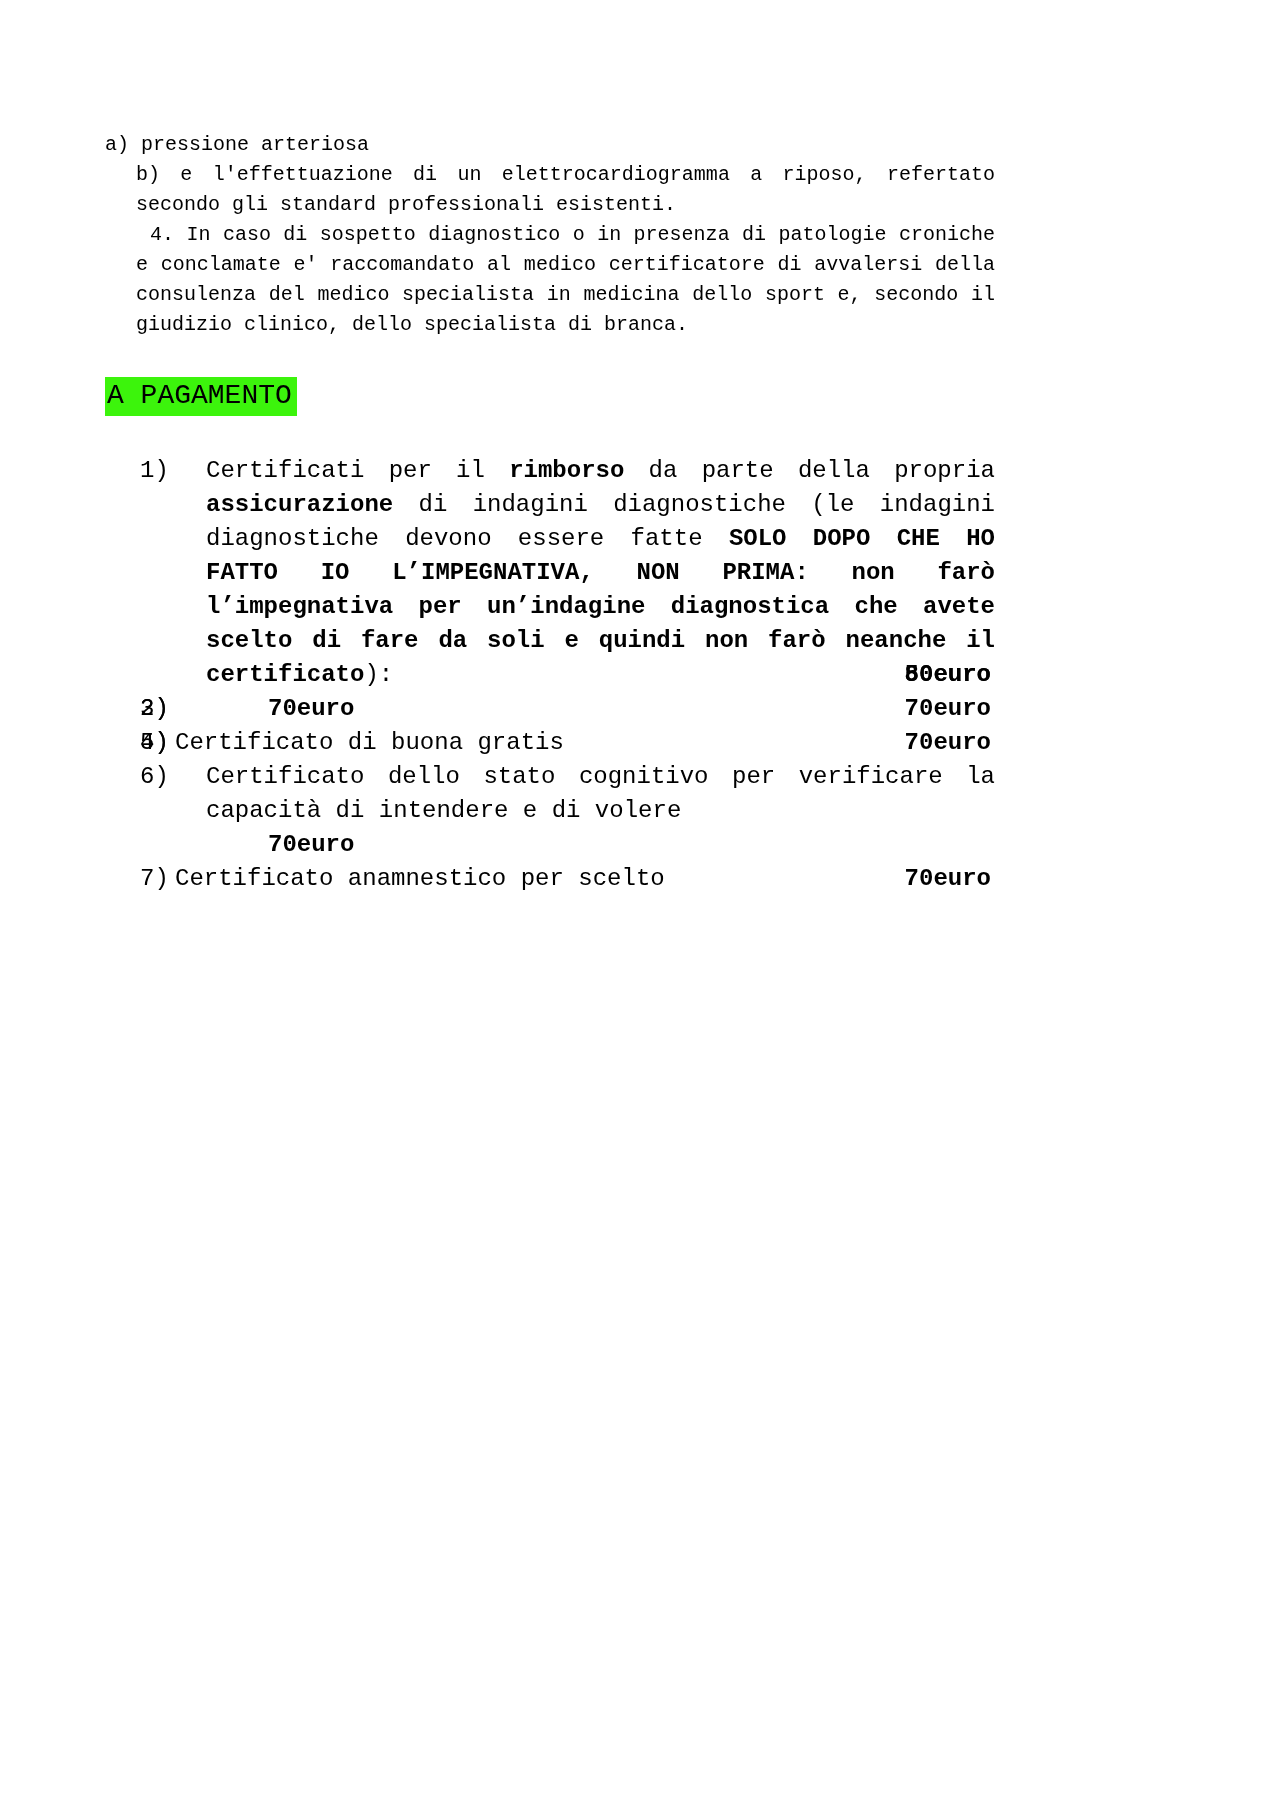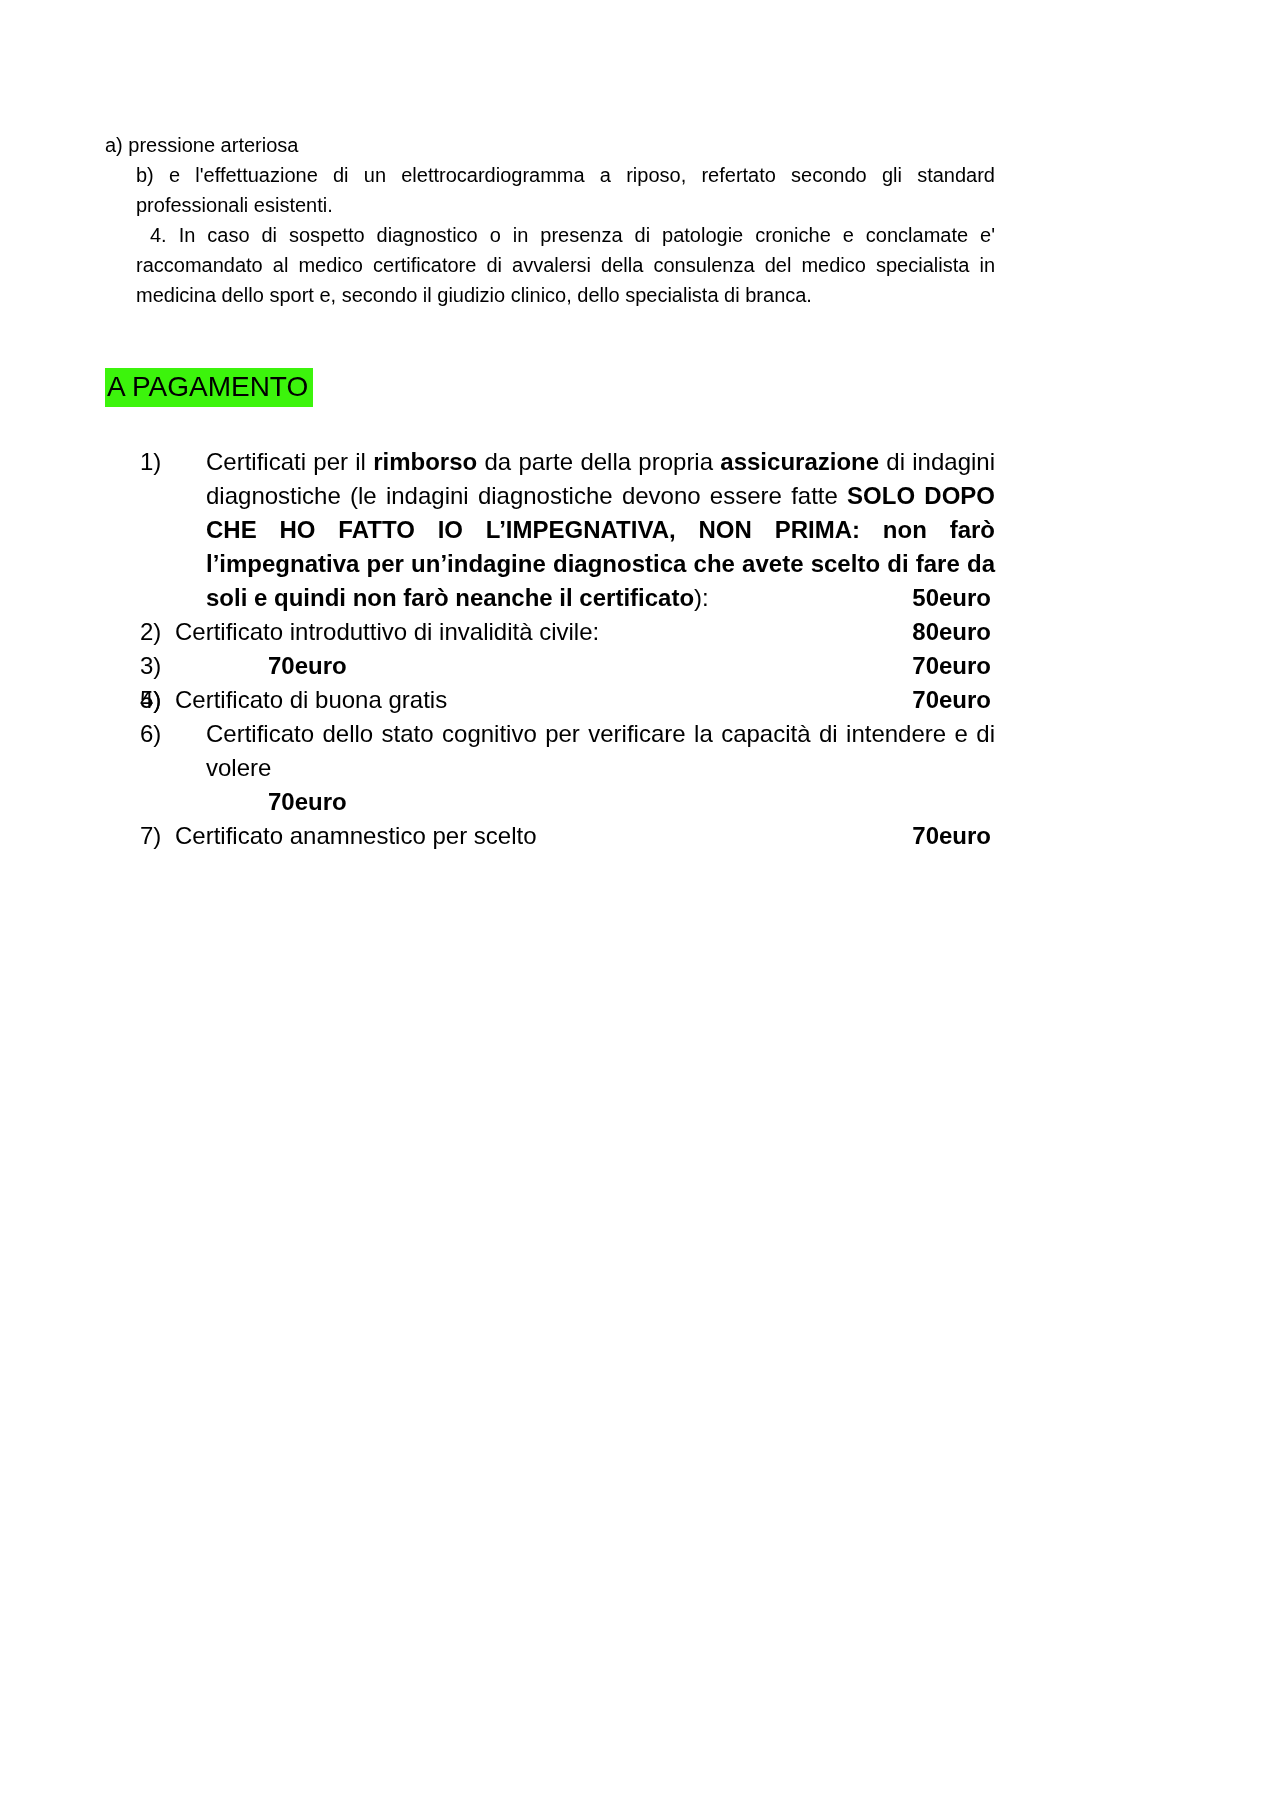--- a/index.html
+++ b/index.html
@@ -5,39 +5,39 @@
   html, body {
     margin: 0;
     padding: 0;
     background: #ffffff;
   }
   .page {
     position: relative;
     width: 1280px;
     height: 1432px;
     background: #ffffff;
-    font-family: Liberation Sans, sans-serif;
+    font-family: Liberation Mono, monospace;
     color: #000000;
     overflow: hidden;
   }
   .content {
     position: absolute;
     left: 105px;
     top: 130px;
     width: 890px;
   }
   .intro-para {
     margin: 0;
     font-size: 20px;
     line-height: 30px;
   }
   .justify { text-align: justify; margin-left: 31px; }
   .indent { text-indent: 14px; }
   .heading {
-    margin: 58px 0 0 0;
+    margin: 37px 0 0 0;
     font-size: 28px;
     font-weight: normal;
     line-height: 36px;
   }
   .hl {
     display: inline-block;
     padding: 1px 5px 2px 2px;
   }
   .list {
     margin-top: 38px;
@@ -83,21 +83,21 @@
 
     <div class="list">
 
       <div class="item">
         <span class="num">1)</span>
         <div class="body justify"><span>Certificati per il </span><b>rimborso</b><span> da parte della propria </span><b>assicurazione</b><span> di indagini diagnostiche (le indagini diagnostiche devono essere fatte </span><b>SOLO DOPO CHE HO FATTO IO L’IMPEGNATIVA, NON PRIMA: non farò l’impegnativa per un’indagine diagnostica che avete scelto di fare da soli e quindi non farò neanche il certificato</b><span>):</span><span class="price">50euro</span></div>
       </div>
 
       <div class="item">
         <span class="num">2)</span>
-        <div class="body"><span>Certificato introduttivo di invalidità civile:</span><span class="price">80euro</span></div>
+        <div class="body"><span class="price">80euro</span></div>
       </div>
 
       <div class="item">
         <span class="num">3)</span>
         <div class="body justify">
           <div class="price-line">70euro</div>
         </div>
       </div>
 
       <div class="item">

